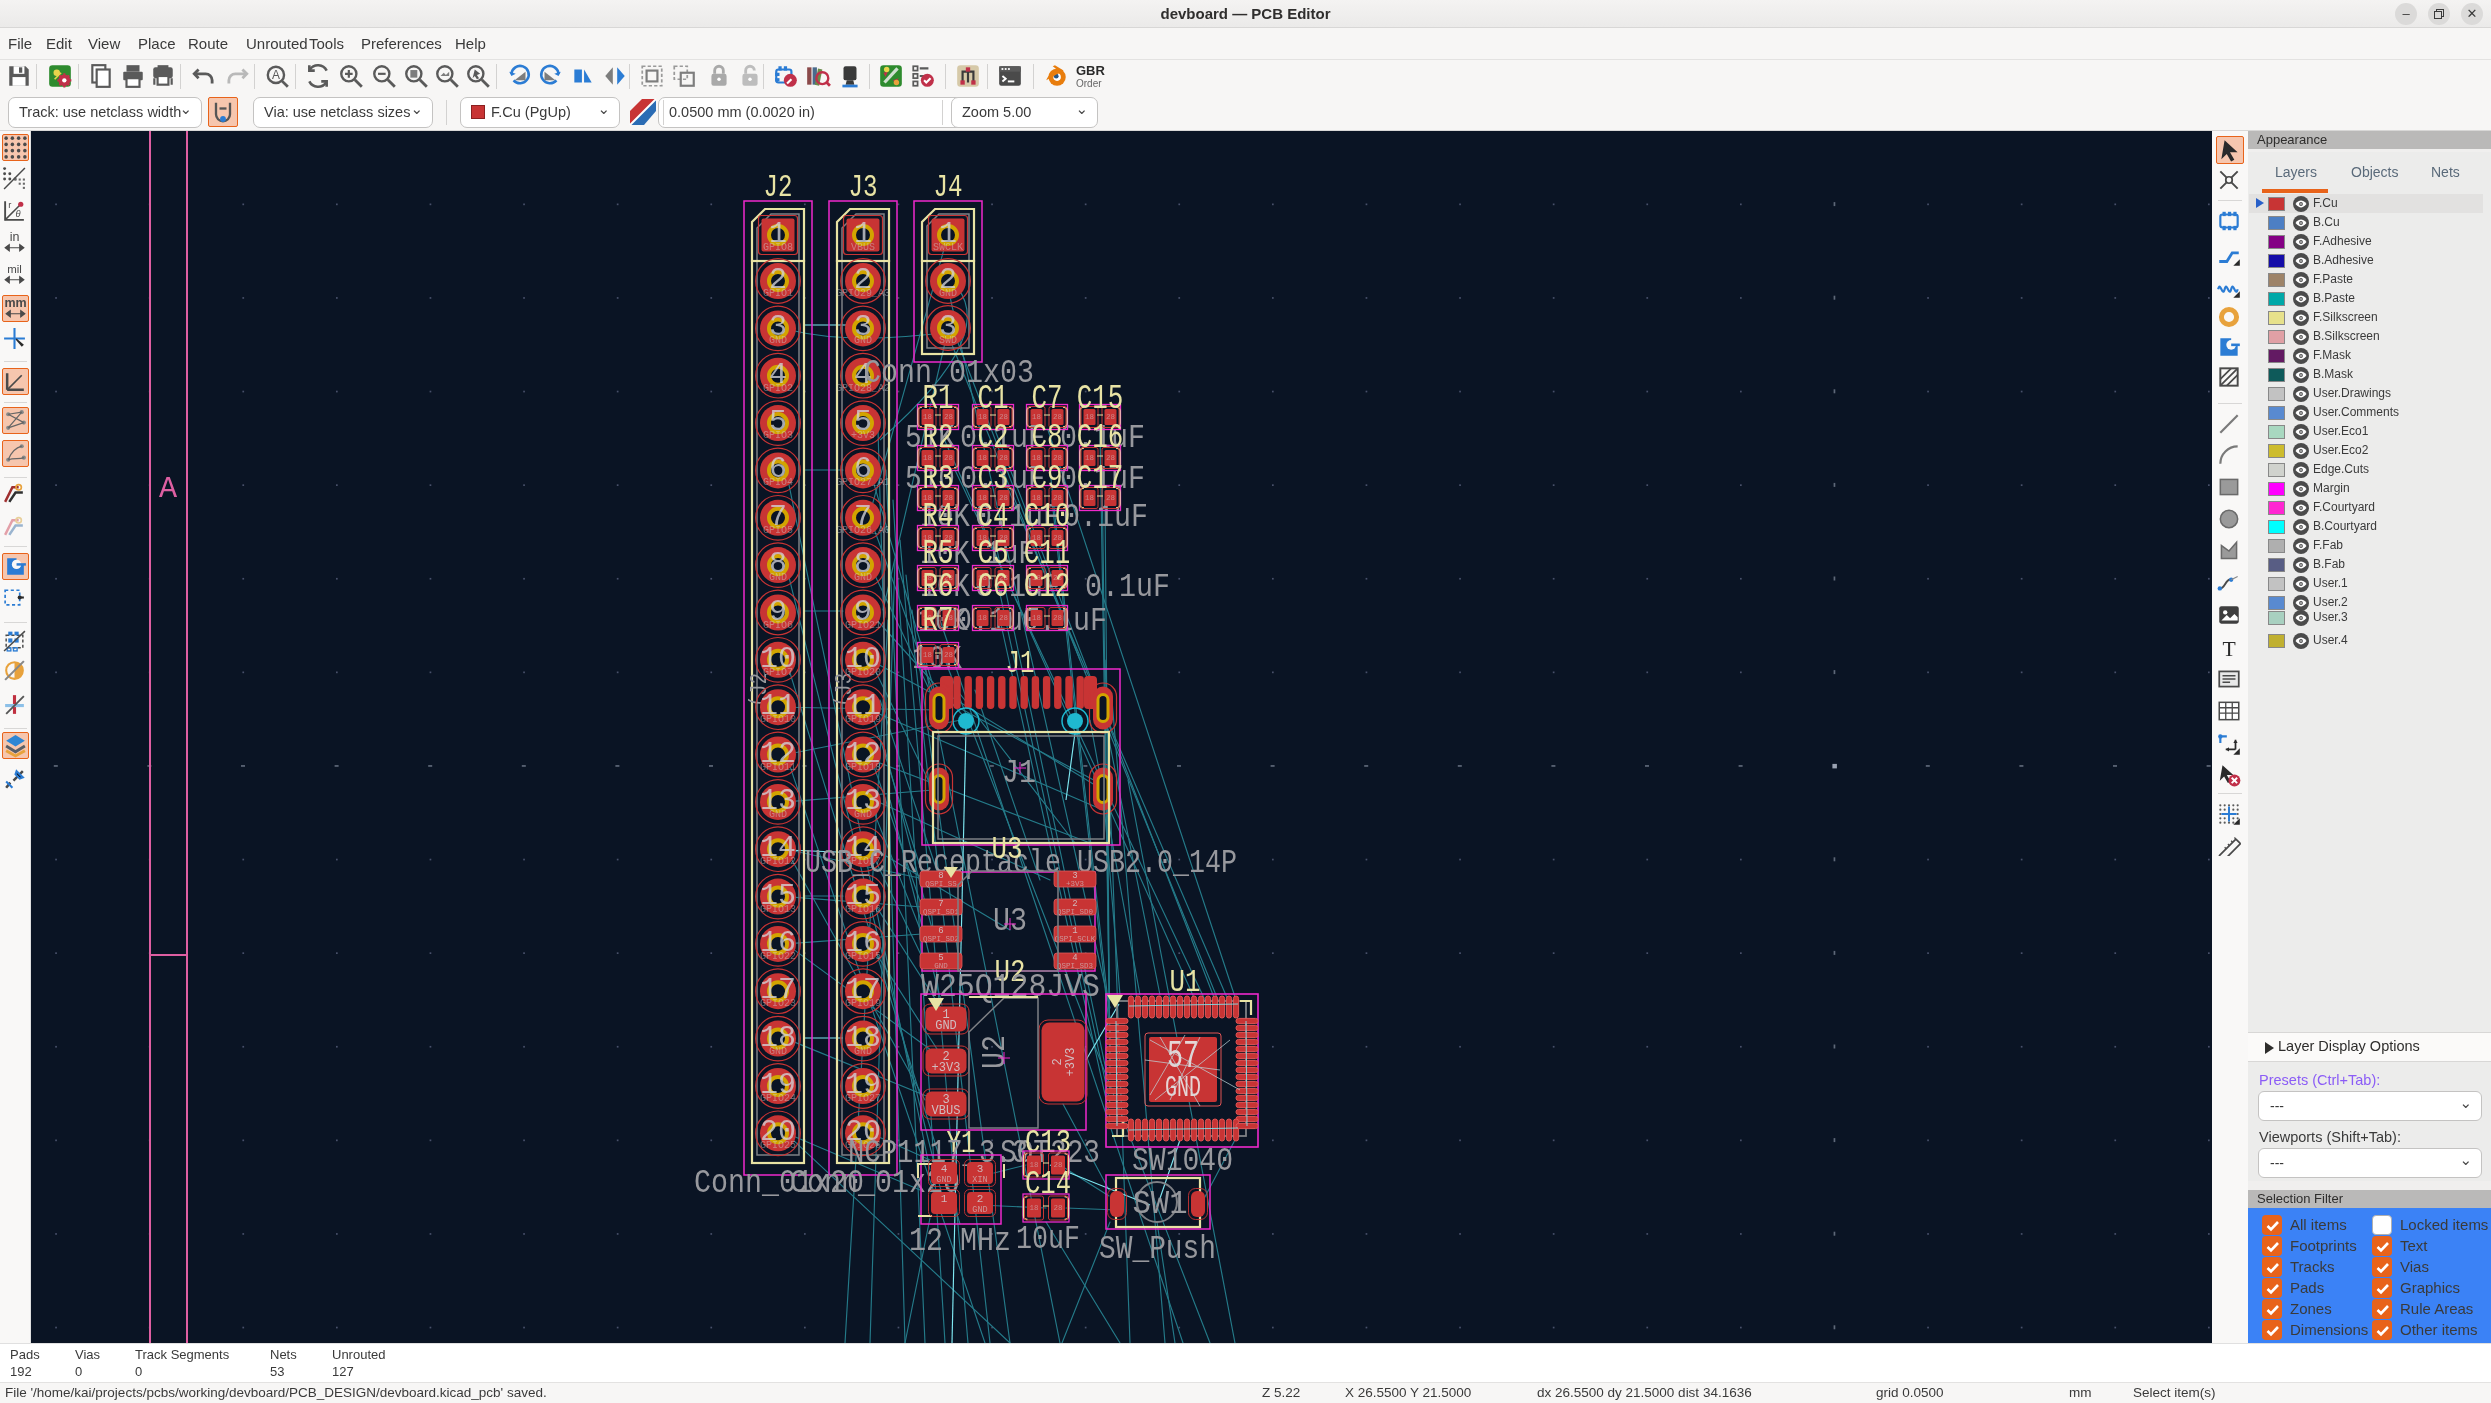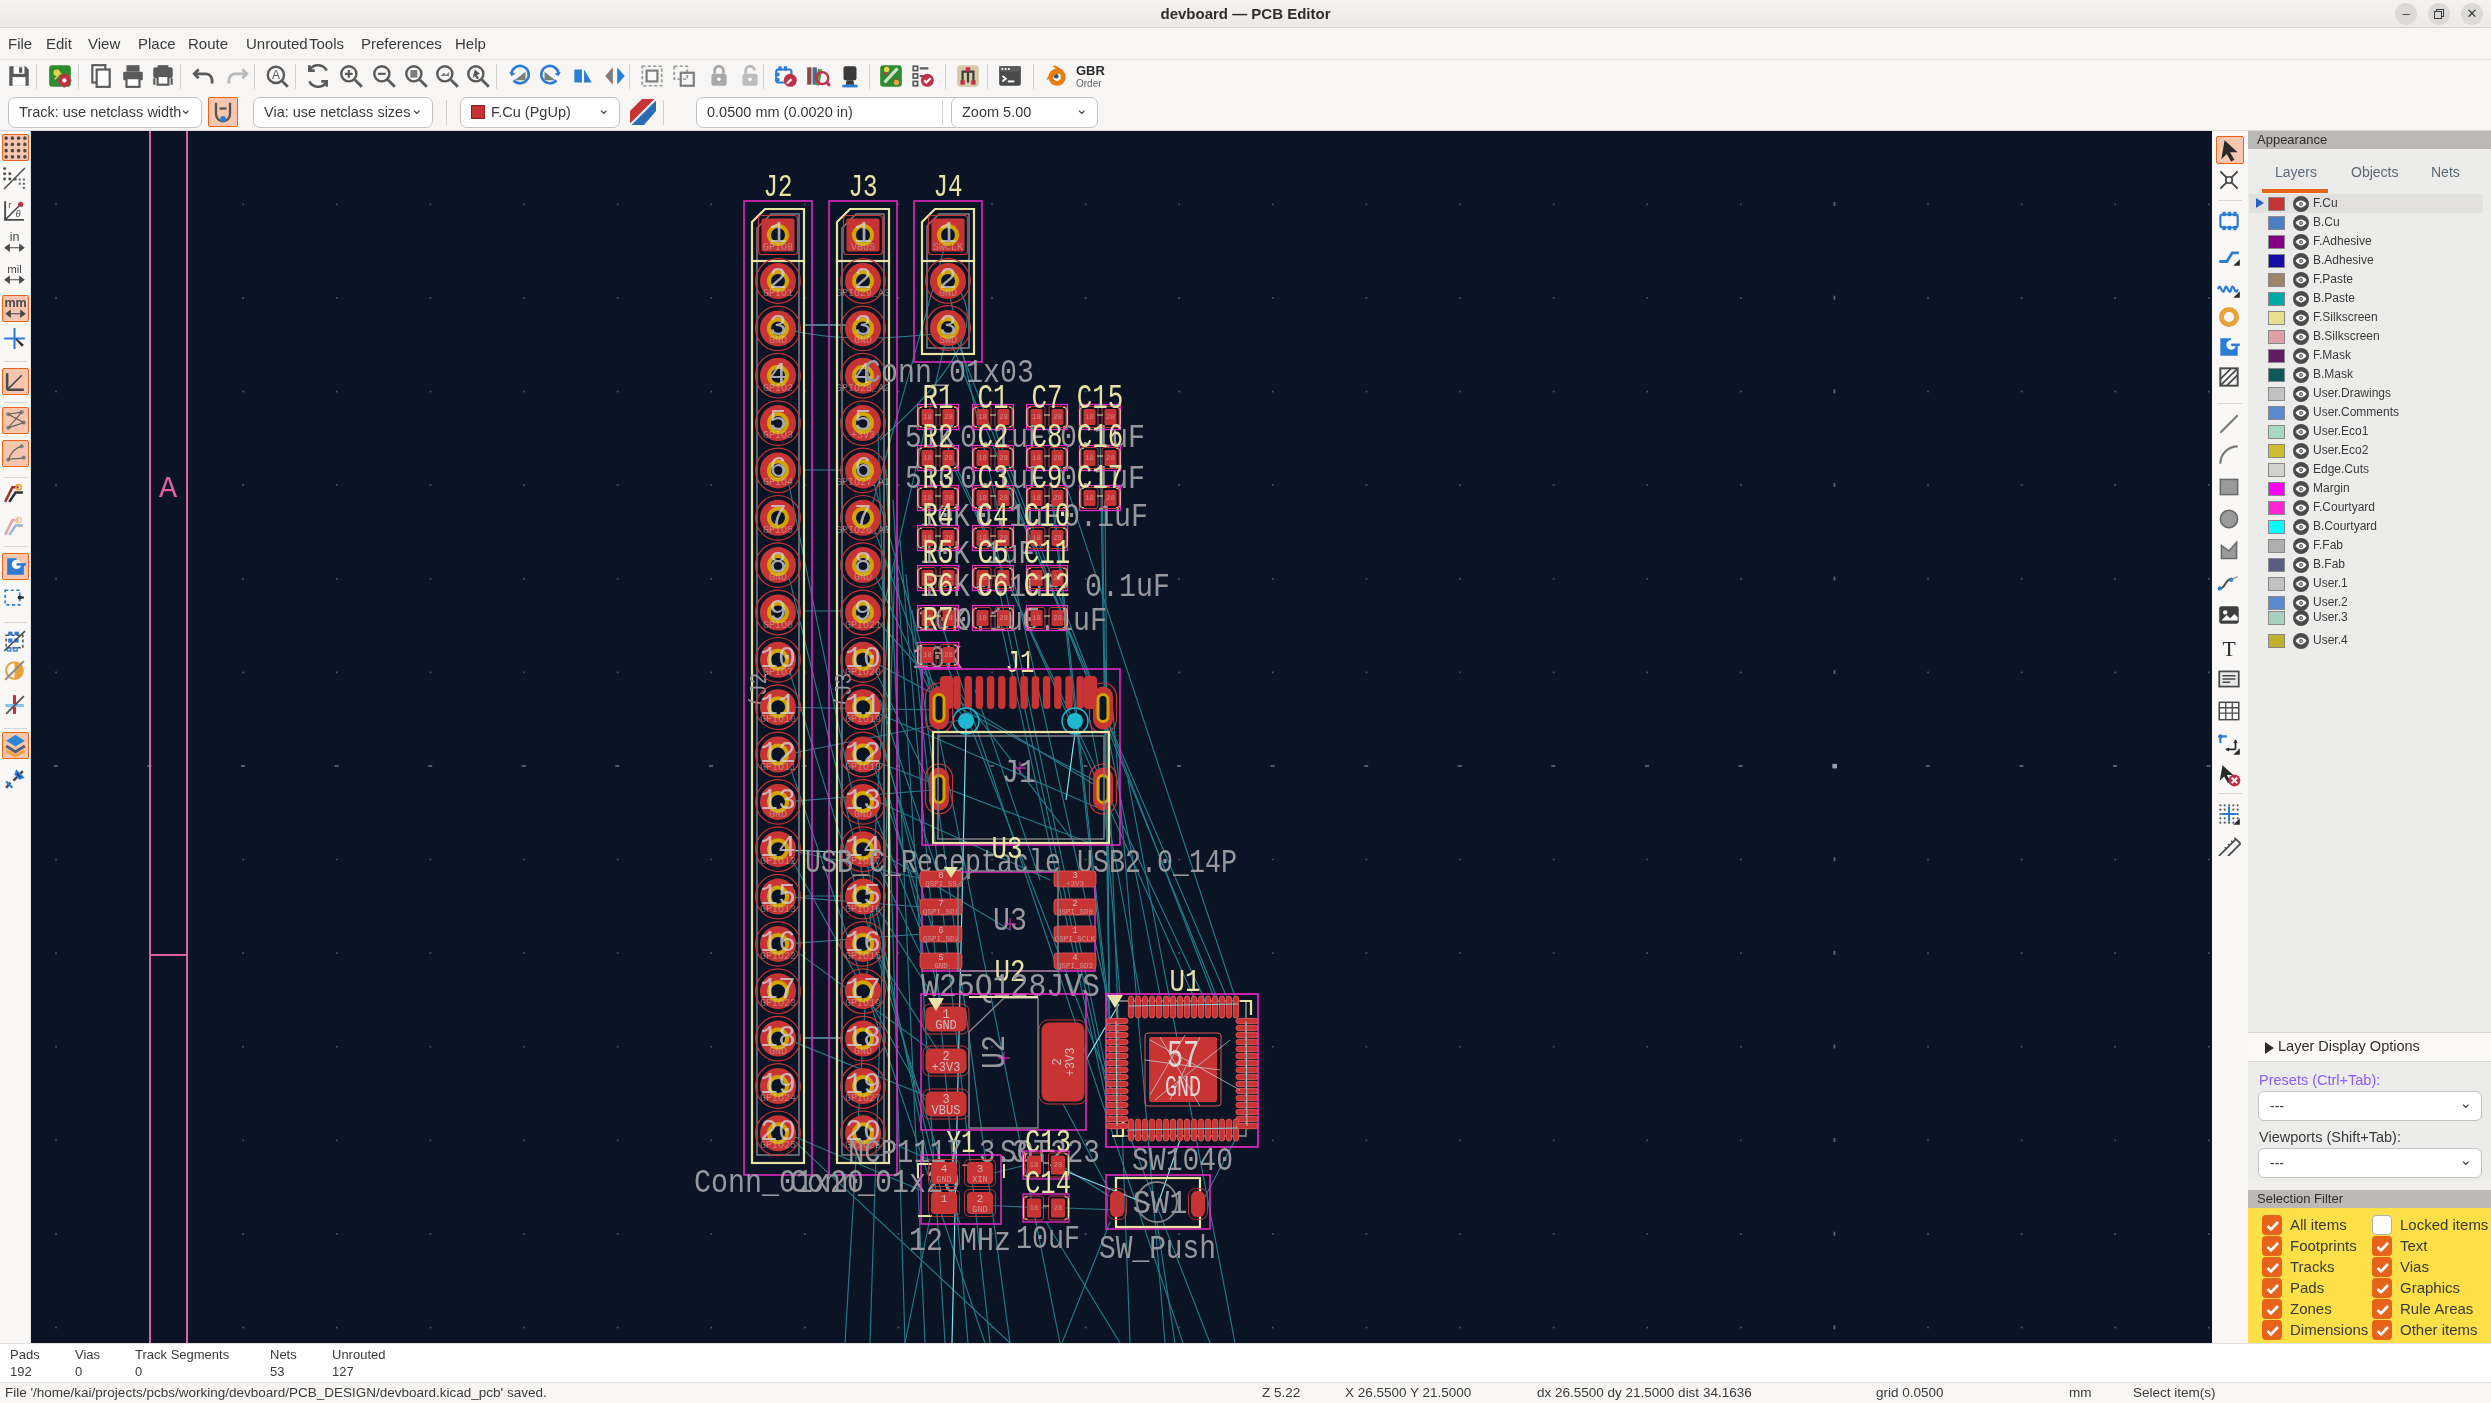--- a/index.html
+++ b/index.html
@@ -244,21 +244,21 @@
         <path d="M9 9h6" stroke="#555" stroke-width="2"></path>
         <circle cx="12" cy="18" r="2.5" fill="#2b7cd4"></circle>
       </svg></div>
 <div class="dd" style="left:253px;width:180px">Via: use netclass sizes<span class="chev">⌄</span></div>
 <div class="dd" style="left:460px;width:160px"><span style="display:inline-block;width:14px;height:14px;background:#c83434;border:1px solid #8a2020;vertical-align:-2px;margin-right:6px"></span>F.Cu (PgUp)<span class="chev">⌄</span></div>
 <div class="abs" style="left:628px;top:3px;width:30px;height:30px"><svg width="30" height="30" viewBox="0 0 30 30">
         <path d="M2 28L28 2H14L2 14z" fill="#c83434"></path>
         <path d="M28 2L2 28h14L28 14z" fill="#2b6cb4"></path>
         <path d="M2 28L28 2" stroke="#fff" stroke-width="2"></path>
       </svg></div>
-<div class="dd" style="left:696px;width:318px">0.0500 mm (0.0020 in)<span class="chev">⌄</span></div>
+<div class="dd" style="left:658px;width:318px">0.0500 mm (0.0020 in)<span class="chev">⌄</span></div>
 <div class="tsep" style="left:446px;top:6px"></div>
     <div class="tsep" style="left:663px;top:6px"></div>
     <div class="tsep" style="left:942px;top:6px"></div>
 <div class="dd" style="left:951px;width:147px">Zoom 5.00<span class="chev">⌄</span></div>
 </div>
 <div class="abs" id="leftbar">
 <div class="licon lsel" style="top:3px"><svg viewBox="0 0 24 24" width="25" height="25">
         <circle cx="3" cy="3" r="1.7" fill="#4a4a4a"></circle>
         <circle cx="9" cy="3" r="1.7" fill="#4a4a4a"></circle>
         <circle cx="15" cy="3" r="1.7" fill="#4a4a4a"></circle>
@@ -761,21 +761,21 @@
 </div>
 <div class="abs" style="left:0;top:901px;width:243px;height:30px;background:#fbfaf9;border-top:1px solid #d8d7d6;border-bottom:1px solid #d8d7d6">
 <div class="abs" style="left:17px;top:9px;width:0;height:0;border-left:9px solid #2e2d2c;border-top:6px solid transparent;border-bottom:6px solid transparent"></div>
 <div class="abs" style="left:30px;top:5px;font-size:14.5px;color:#2e2d2c">Layer Display Options</div>
     </div>
 <div class="abs" style="left:11px;top:941px;font-size:14.5px;color:#8b5cf6">Presets (Ctrl+Tab):</div>
 <div class="abs" style="left:10px;top:960px;width:224px;height:30px;background:#fff;border:1px solid #c4c3c2;border-radius:6px;font-size:14px;color:#3a3a3a;line-height:28px;padding-left:11px">---<span style="position:absolute;right:9px;top:-3px;font-size:15px;color:#444">⌄</span></div>
 <div class="abs" style="left:11px;top:998px;font-size:14.5px;color:#3a3a3a">Viewports (Shift+Tab):</div>
 <div class="abs" style="left:10px;top:1017px;width:224px;height:30px;background:#fff;border:1px solid #c4c3c2;border-radius:6px;font-size:14px;color:#3a3a3a;line-height:28px;padding-left:11px">---<span style="position:absolute;right:9px;top:-3px;font-size:15px;color:#444">⌄</span></div>
 <div class="phead" style="top:1059px">Selection Filter</div>
-<div class="abs" style="left:0;top:1077px;width:243px;height:135px;background:#fde047">
+<div class="abs" style="left:0;top:1077px;width:243px;height:135px;background:#3b82f6">
 <div class="cb" style="left:14px;top:7px">
         <svg viewBox="0 0 17 17" width="17" height="17">
           <path d="M3.5 9l3.5 3.5 7-7.5" fill="none" stroke="#fff" stroke-width="2.6"></path>
         </svg>
       </div>
 <div class="cblabel" style="left:42px;top:8px">All items</div>
 <div class="cb" style="left:124px;top:7px;background:#fff;border:1px solid #b0b0b0"></div>
 <div class="cblabel" style="left:152px;top:8px">Locked items</div>
 <div class="cb" style="left:14px;top:28px">
         <svg viewBox="0 0 17 17" width="17" height="17">

